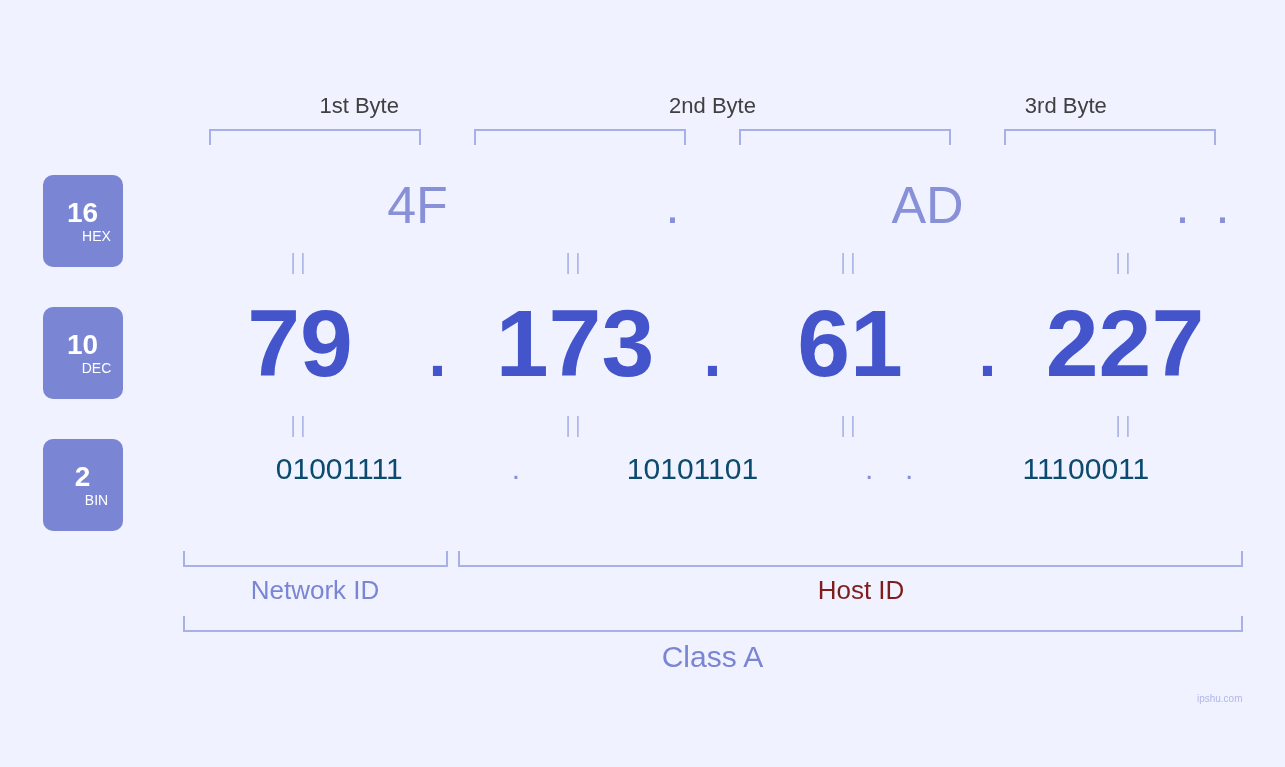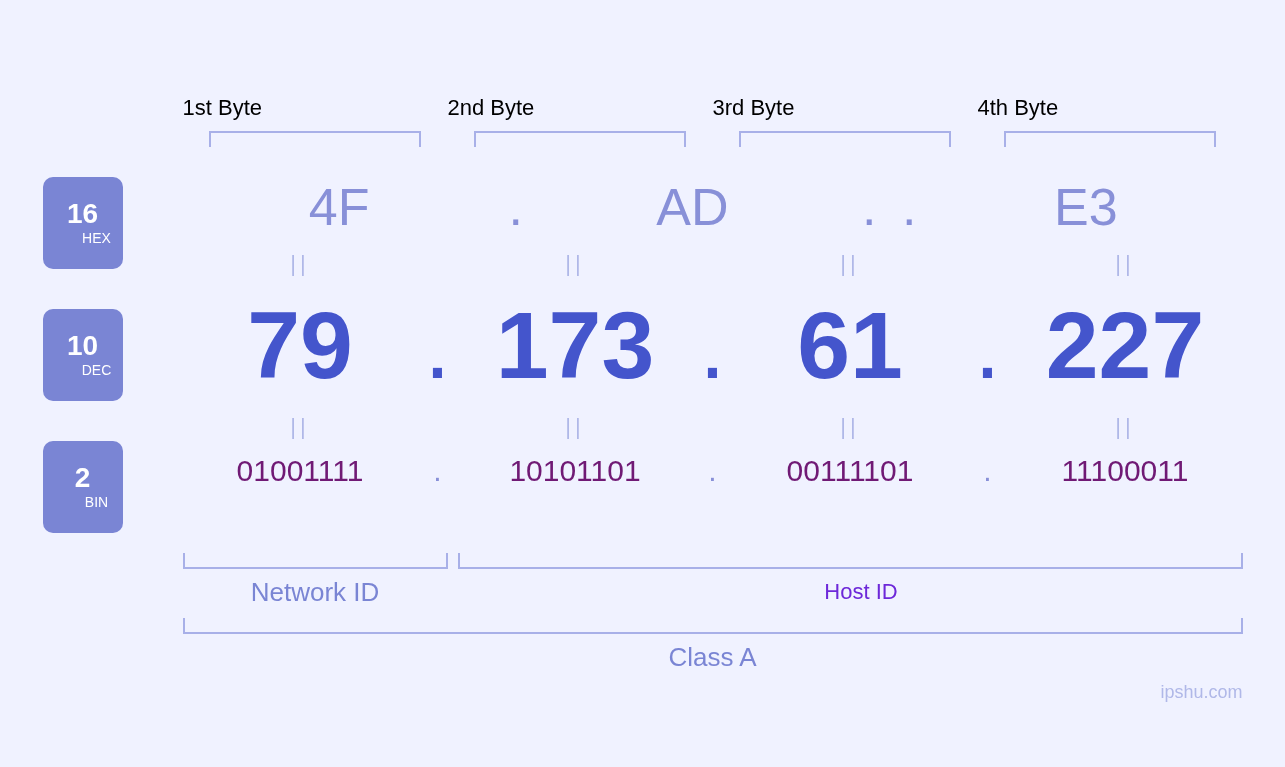--- a/index.html
+++ b/index.html
@@ -22,22 +22,22 @@
 
     
     .byte-headers {
       display: flex;
       margin-left: 140px;
       margin-bottom: 10px;
     }
 
     .byte-header {
       flex: 1;
-      text-align: left;
-      color: #000000;
+      text-align: center;
+      color: #404040;
       font-size: 22px;
       font-weight: 400;
     }
 
     
     .brackets-row {
       display: flex;
       margin-left: 140px;
       margin-bottom: 20px;
     }
@@ -106,21 +106,21 @@
     
     .value-row {
       display: flex;
       align-items: center;
       justify-content: center;
       padding: 10px 0;
     }
 
     .value-row.hex .value { font-size: 52px; color: #8890d8; font-weight: 300; }
     .value-row.dec .value { font-size: 95px; color: #4455cc; font-weight: 700; }
-    .value-row.bin .value { font-size: 30px; color: #701a75; font-weight: 400; }
+    .value-row.bin .value { font-size: 30px; color: #0c4a6e; font-weight: 400; }
 
     .value-cell {
       flex: 1;
       text-align: center;
     }
 
     .dot-cell {
       width: 40px;
       text-align: center;
     }
@@ -185,65 +185,64 @@
       width: 25%;
       text-align: center;
       color: #7a85d4;
       font-size: 26px;
       font-weight: 500;
     }
 
     .host-label {
       flex: 1;
       text-align: center;
-      color: #6d28d9;
-      font-size: 22px;
+      color: #7f1d1d;
+      font-size: 26px;
       font-weight: 500;
       padding-left: 10px;
     }
 
     
     .class-row {
       margin-left: 140px;
       margin-top: 10px;
     }
 
     .class-bracket-outer {
       height: 16px;
       border: 2px solid #a8b0e8;
       border-top: none;
       margin-bottom: 8px;
     }
 
     .class-label {
       text-align: center;
       color: #7a85d4;
-      font-size: 26px;
+      font-size: 30px;
       font-weight: 500;
     }
 
     
     .watermark {
       position: absolute;
       bottom: -30px;
       right: 0;
       color: #b0b8e8;
-      font-size: 18px;
+      font-size: 10px;
     }
   </style>
 </head>
 <body>
 
 <div class="container">
 
   <div class="byte-headers">
     <div class="byte-header">1st Byte</div>
     <div class="byte-header">2nd Byte</div>
     <div class="byte-header">3rd Byte</div>
-    <div class="byte-header">4th Byte</div>
   </div>
 
   <div class="brackets-row">
     <div class="bracket-cell">
       <div class="bracket"></div>
     </div>
     <div class="bracket-cell">
       <div class="bracket"></div>
     </div>
     <div class="bracket-cell">
@@ -276,23 +275,20 @@
       <div class="value-row hex">
         <div class="value-cell">
           <span class="value">4F</span>
         </div>
         <div class="dot-cell hex">.</div>
         <div class="value-cell">
           <span class="value">AD</span>
         </div>
         <div class="dot-cell hex">.</div>
         <div class="dot-cell hex">.</div>
-        <div class="value-cell">
-          <span class="value">E3</span>
-        </div>
       </div>
 
       <div class="separator-row">
         <div class="sep-cell">||</div>
         <div class="sep-dot"></div>
         <div class="sep-cell">||</div>
         <div class="sep-dot"></div>
         <div class="sep-cell">||</div>
         <div class="sep-dot"></div>
         <div class="sep-cell">||</div>
@@ -328,23 +324,20 @@
 
       <div class="value-row bin">
         <div class="value-cell">
           <span class="value">01001111</span>
         </div>
         <div class="dot-cell bin">.</div>
         <div class="value-cell">
           <span class="value">10101101</span>
         </div>
         <div class="dot-cell bin">.</div>
-        <div class="value-cell">
-          <span class="value">00111101</span>
-        </div>
         <div class="dot-cell bin">.</div>
         <div class="value-cell">
           <span class="value">11100011</span>
         </div>
       </div>
 
     </div>
   </div>
 
   <div class="bottom-section">

